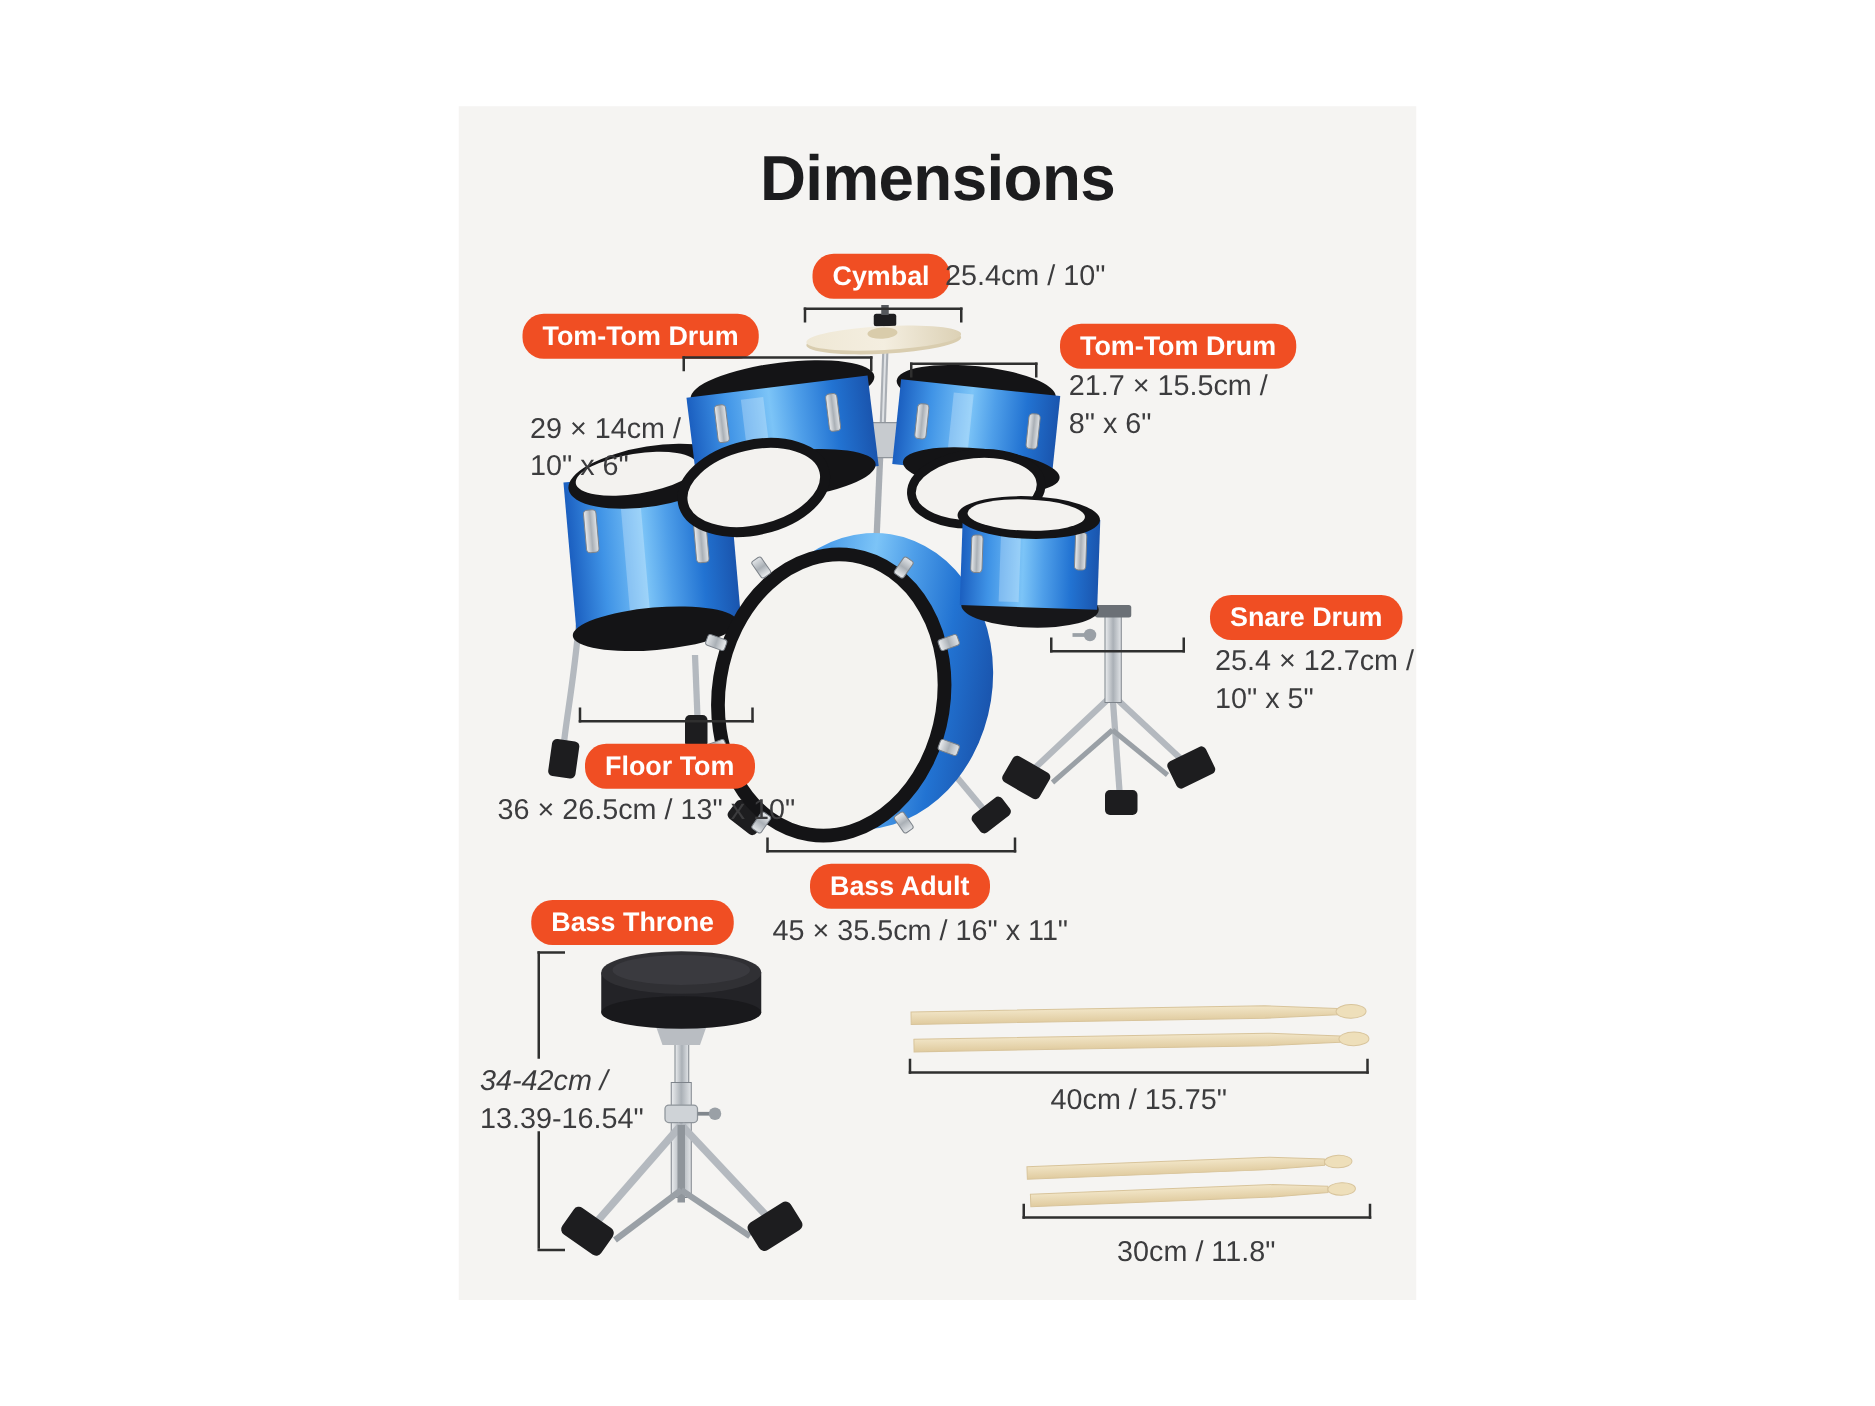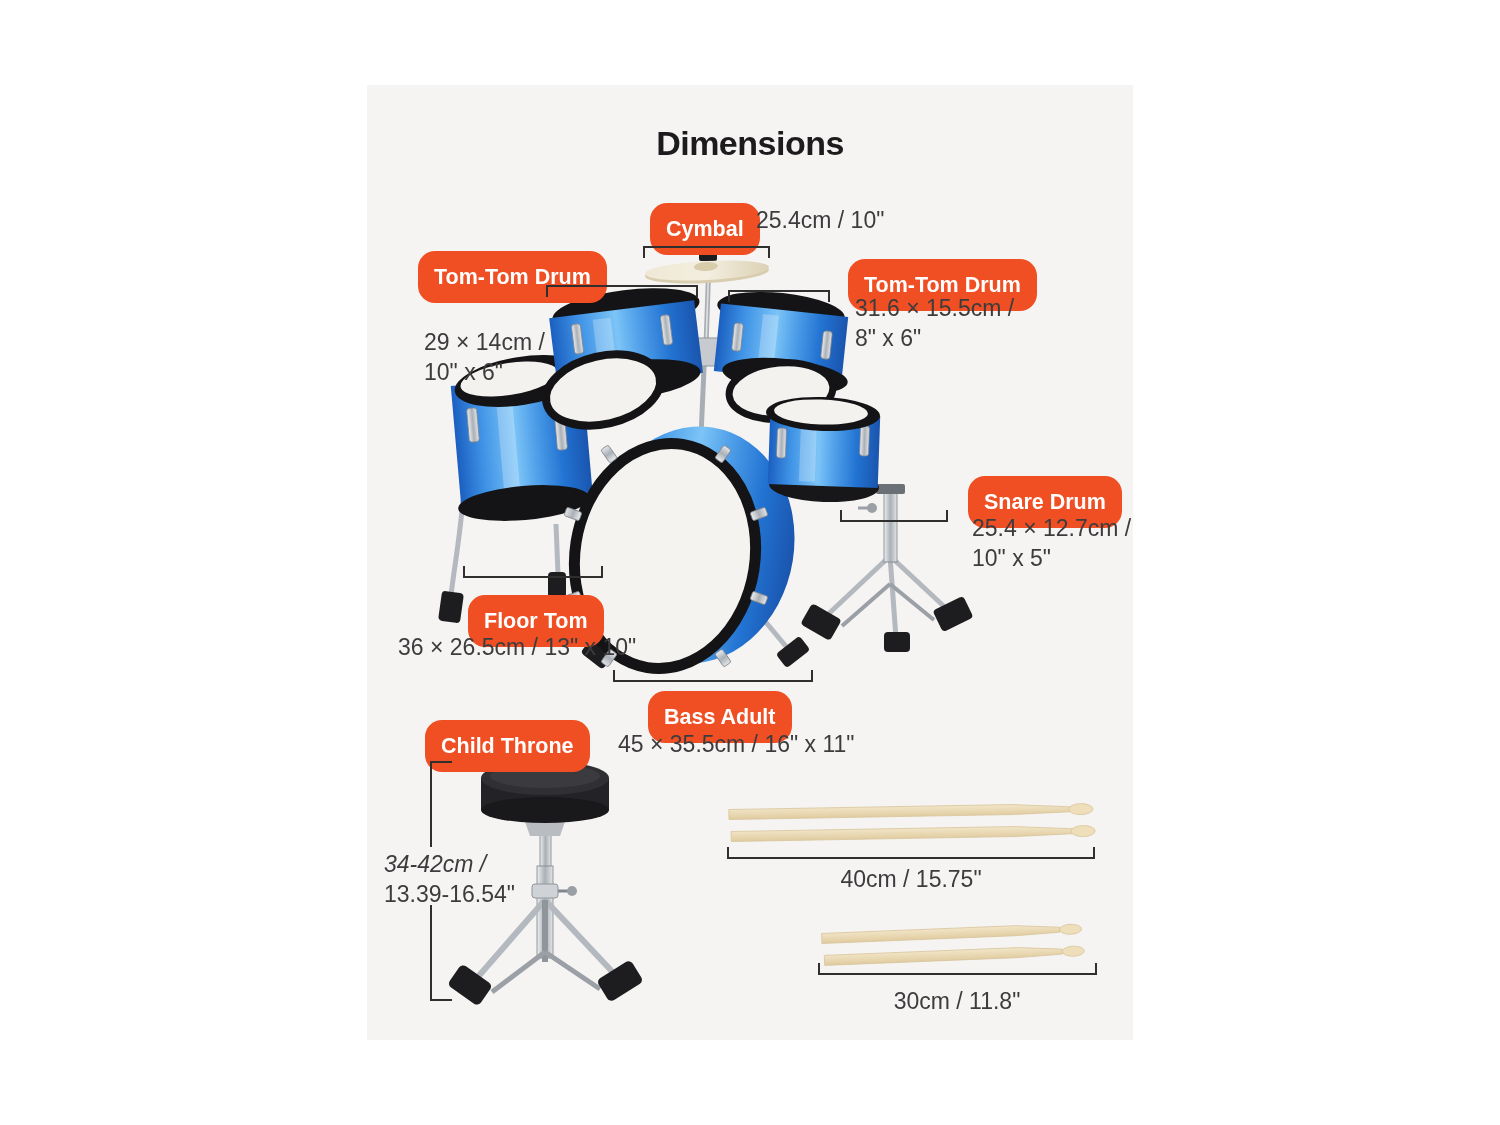--- a/index.html
+++ b/index.html
@@ -2,23 +2,23 @@
 <html><head>
 <meta charset="utf-8">
 <style>
   * { margin:0; padding:0; box-sizing:border-box; }
   html,body { background:#ffffff; }
   body { font-family:"Liberation Sans", sans-serif; }
   .page { position:relative; width:1500px; height:1125px; background:#ffffff; overflow:hidden; }
   .panel { position:absolute; left:367px; top:85px; width:766px; height:955px; background:#F5F4F2; }
   .art { position:absolute; left:0; top:0; width:1500px; height:1125px; z-index:1; pointer-events:none; }
   .ovl { position:absolute; z-index:2; }
-  .title { left:0; top:120px; width:1500px; text-align:center; font-size:34px; line-height:46px;
+  .title { left:0; top:120px; width:1500px; text-align:center; font-size:51px; line-height:46px;
            font-weight:800; color:#1c1c1e; letter-spacing:-0.5px; }
-  .pill { height:52px; padding:0 16px; background:#F04E23; border-radius:17px; color:#ffffff;
+  .pill { height:36px; padding:0 16px; background:#F04E23; border-radius:17px; color:#ffffff;
           font-weight:700; font-size:21.5px; display:flex; align-items:center; justify-content:center;
           white-space:nowrap; }
   .val { font-size:23px; line-height:30px; color:#3c3c3e; white-space:pre; }
   .val.one { line-height:34px; }
   .val.ctr { transform:translateX(-50%); text-align:center; }
   .brk { border:0 solid #2f2f2f; height:12px; }
   .brk.top { border-top-width:2px; border-left-width:2px; border-right-width:2px; }
   .brk.bot { border-bottom-width:2px; border-left-width:2px; border-right-width:2px; }
   .vseg { width:0; border-left:2px solid #2f2f2f; }
   .htick { width:22px; height:0; border-top:2px solid #2f2f2f; }
@@ -183,29 +183,29 @@
   </svg>
 
   <div class="ovl title">Dimensions</div>
 
   <div class="ovl pill" style="left:650px;top:203px;">Cymbal</div>
   <div class="ovl pill" style="left:418px;top:251px;">Tom-Tom Drum</div>
   <div class="ovl pill" style="left:848px;top:259px;">Tom-Tom Drum</div>
   <div class="ovl pill" style="left:968px;top:476px;">Snare Drum</div>
   <div class="ovl pill" style="left:468px;top:595px;">Floor Tom</div>
   <div class="ovl pill" style="left:648px;top:691px;">Bass Adult</div>
-  <div class="ovl pill" style="left:425px;top:720px;">Child Throne</div>
+  <div class="ovl pill" style="left:425px;top:720px;">Bass Throne</div>
 
   <div class="ovl val one" style="left:756px;top:203px;">25.4cm / 10"</div>
   <div class="ovl" style="left:424px;top:287px;margin-top:40px;">
     <div class="val" style="position:static;">29 × 14cm /</div>
     <div class="val" style="position:static;">10" x 6"</div>
   </div>
   <div class="ovl" style="left:855px;top:293px;">
-    <div class="val" style="position:static;">31.6 × 15.5cm /</div>
+    <div class="val" style="position:static;">21.7 × 15.5cm /</div>
     <div class="val" style="position:static;">8" x 6"</div>
   </div>
   <div class="ovl" style="left:972px;top:513px;">
     <div class="val" style="position:static;text-align:right;">25.4 × 12.7cm /</div>
     <div class="val" style="position:static;">10" x 5"</div>
   </div>
   <div class="ovl val" style="left:398px;top:632px;">36 × 26.5cm / 13" x 10"</div>
   <div class="ovl val" style="left:618px;top:729px;">45 × 35.5cm / 16" x 11"</div>
   <div class="ovl" style="left:384px;top:849px;">
     <div class="val" style="position:static;font-style:italic;">34-42cm /</div>

